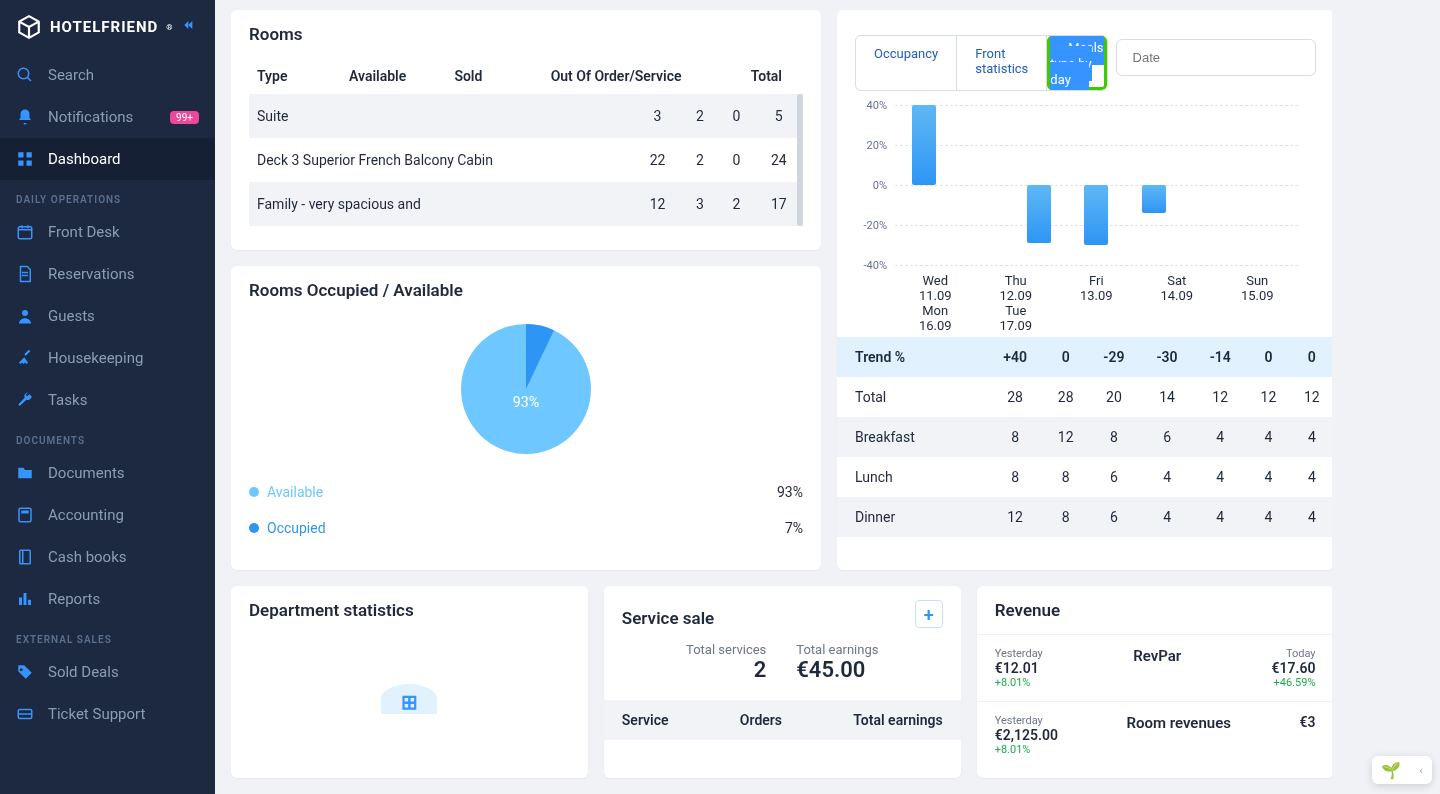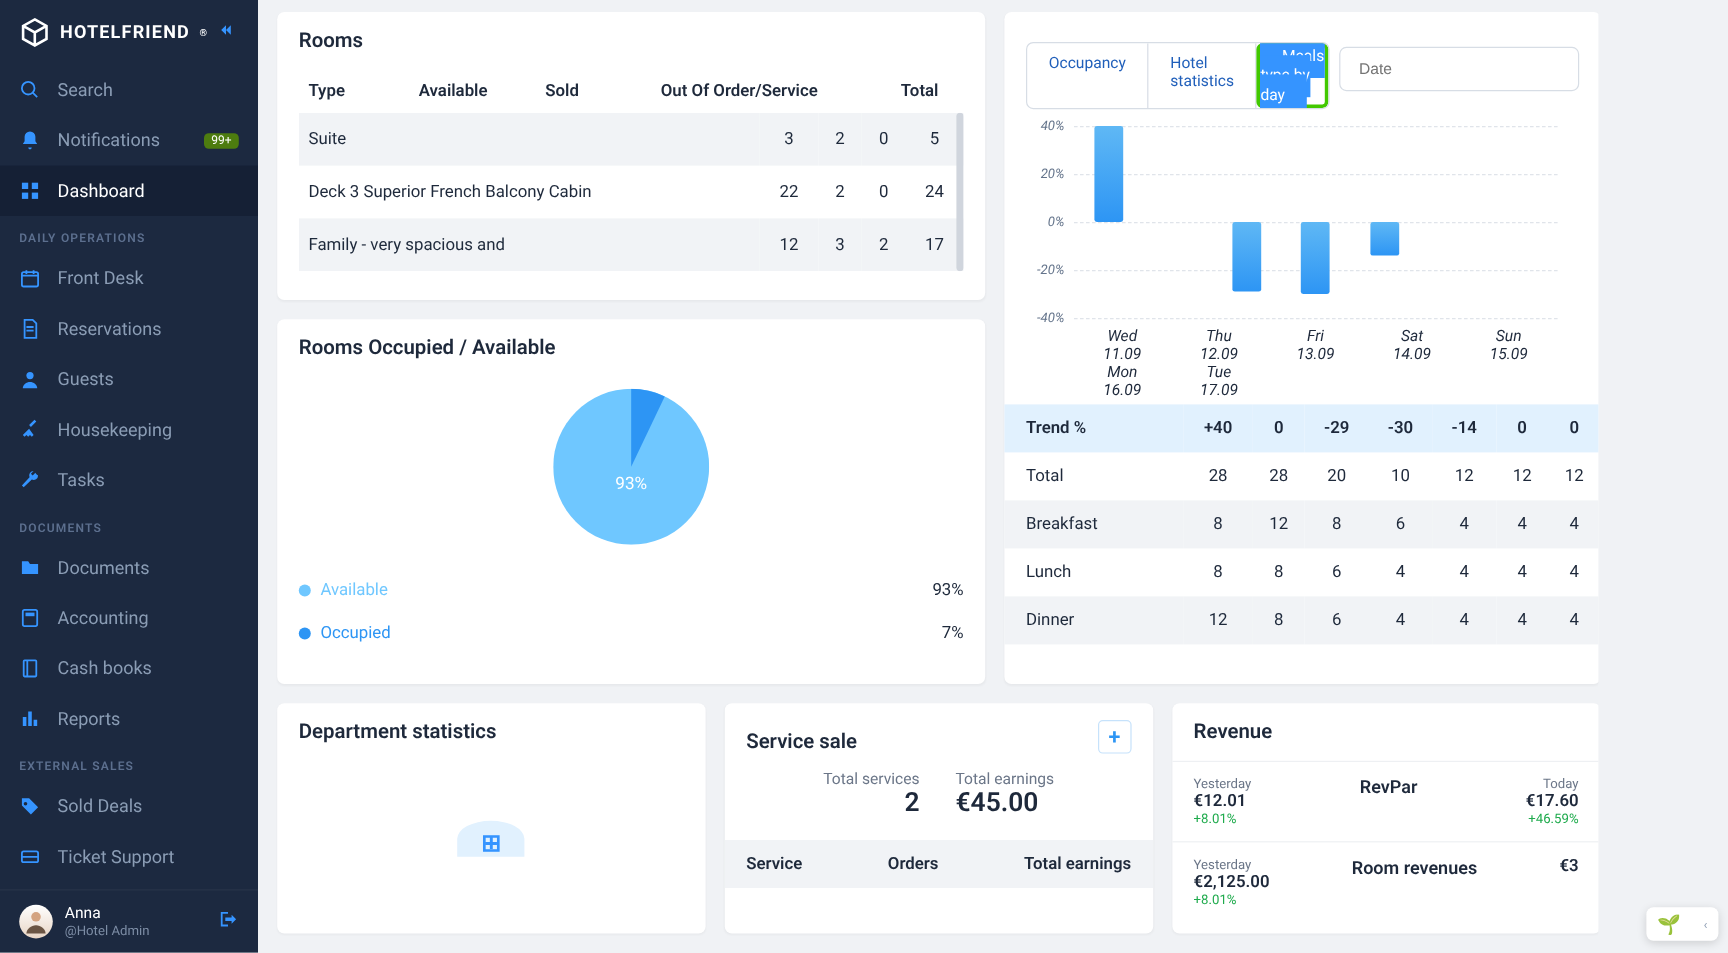--- a/index.html
+++ b/index.html
@@ -9,21 +9,21 @@
 
 .sidebar { width: 215px; background: #1c2940; color: #8b9db5; display: flex; flex-direction: column; position: relative; }
 .logo-bar { display: flex; align-items: center; justify-content: space-between; padding: 14px 16px; }
 .logo { display: flex; align-items: center; gap: 8px; color: #fff; font-weight: 700; font-size: 15px; letter-spacing: 1px; }
 .logo-cube { width: 26px; height: 26px; display: flex; align-items: center; justify-content: center; }
 .collapse-btn { width: 20px; height: 20px; color: #3594ff; cursor: pointer; }
 .nav-list { flex: 1; overflow-y: auto; }
 .nav-item { display: flex; align-items: center; gap: 14px; padding: 12px 16px; cursor: pointer; font-size: 15px; }
 .nav-item.active { background: #152035; color: #fff; }
 .nav-icon { width: 18px; height: 18px; display: flex; align-items: center; justify-content: center; color: #3594ff; flex-shrink: 0; }
-.nav-badge { background: #4d7c0f; color: #fff; font-size: 10px; padding: 1px 6px; border-radius: 4px; margin-left: auto; }
+.nav-badge { background: #ec4899; color: #fff; font-size: 10px; padding: 1px 6px; border-radius: 4px; margin-left: auto; }
 .nav-section { font-size: 10px; letter-spacing: 1px; padding: 14px 16px 6px; font-weight: 600; color: #5c6f8e; }
 .user-bar { display: flex; align-items: center; gap: 10px; padding: 12px 16px; border-top: 1px solid rgba(255,255,255,0.05); }
 .avatar { width: 28px; height: 28px; border-radius: 50%; background: linear-gradient(#fff,#e8d5c5); display: flex; align-items: center; justify-content: center; overflow: hidden; }
 .user-info .name { color: #fff; font-size: 13px; }
 .user-info .role { font-size: 11px; color: #7d8da5; }
 .logout-icon { margin-left: auto; color: #3594ff; cursor: pointer; }
 
 
 .main { flex: 1; padding: 10px 16px 16px; overflow: hidden; display: grid; grid-template-columns: 590px 1fr; gap: 16px; }
 .card { background: #fff; border-radius: 6px; box-shadow: 0 1px 2px rgba(0,0,0,0.04); }
@@ -47,21 +47,21 @@
 
 
 .tabs-bar { display: flex; gap: 8px; padding: 14px 18px; align-items: center; }
 .tab-group { display: flex; border: 1px solid #d7dde5; border-radius: 6px; overflow: hidden; position: relative; margin-top: 11px; }
 .tab { padding: 10px 18px; font-size: 13px; color: #205fba; cursor: pointer; border-right: 1px solid #d7dde5; }
 .tab:last-child { border-right: none; }
 .tab.active { background: #3594ff; color: #fff; }
 .highlight-ring { border: 3px solid #42c800; border-radius: 5px; }
 .date-input { margin-left: auto; border: 1px solid #d7dde5; border-radius: 6px; padding: 10px 16px; font-size: 13px; color: #6b7688; width: 200px; }
 
-.meals-chart { padding: 0 36px 0 58px; font-style: italic; }
+.meals-chart { padding: 0 36px 0 58px; }
 .chart-area { position: relative; height: 160px; }
 .chart-grid { position: absolute; inset: 0; }
 .gridline { position: absolute; left: 0; right: 0; border-top: 1px dashed #e0e4ea; }
 .bars-row { position: absolute; inset: 0; display: grid; grid-template-columns: repeat(7,1fr); }
 .bar-slot { position: relative; }
 .bar { position: absolute; width: 24px; left: 50%; transform: translateX(-50%); background: linear-gradient(#5fb8f5,#2d95f4); border-radius: 2px; }
 .x-labels { display: grid; grid-template-columns: repeat(5,1fr); text-align: center; font-size: 13px; padding: 8px 0 4px; color: #1e293b; }
 .y-label { font-size: 11px; color: #64748b; position: absolute; right: 100%; margin-right: 8px; transform: translateY(-50%); }
 
 .meals-tbl { width: 100%; border-collapse: collapse; }
@@ -232,37 +232,20 @@
           <div class="nav-item">
             <span class="nav-icon">
               <svg viewBox="0 0 24 24" width="18" height="18">
                 <rect x="3" y="6" width="18" height="12" rx="2" fill="none" stroke="currentColor" stroke-width="2"></rect>
                 <path d="M3 12h18" stroke="currentColor" stroke-width="2"></path>
               </svg>
             </span>
             <span>Ticket Support</span>
           </div>
         </div>
-    </div>
-    <div class="user-bar">
-      <div class="avatar">
-        <svg viewBox="0 0 24 24" width="24" height="24">
-            <circle cx="12" cy="8" r="4" fill="#d4a380"></circle>
-            <path d="M4 22c0-4 4-7 8-7s8 3 8 7" fill="#6b5544"></path>
-          </svg>
-      </div>
-      <div class="user-info">
-        <div class="name">Anna</div>
-        <div class="role">@Hotel Admin</div>
-      </div>
-      <span class="logout-icon">
-        <svg viewBox="0 0 24 24" width="18" height="18">
-            <path fill="currentColor" d="M16 17l5-5-5-5v3H9v4h7v3zM4 4h8v2H6v12h6v2H4V4z"></path>
-          </svg>
-      </span>
     </div>
   </aside>
 
   <main class="main">
 
     <div class="card" style="grid-column:1">
       <div class="card-h">Rooms</div>
       <div class="card-b">
         <table class="rooms-tbl">
           <thead>
@@ -302,21 +285,21 @@
               </tbody>
             </table>
         </div>
       </div>
     </div>
 
     <div class="card" style="grid-column:2; grid-row:1 / span 2">
       <div class="tabs-bar">
         <div class="tab-group" id="tabs-group">
             <span class="tab">Occupancy</span>
-            <span class="tab">Hotel statistics</span>
+            <span class="tab">Front statistics</span>
             <span class="highlight-ring" style="display: inline-block;"><span class="tab active">Meals type by day</span></span>
           </div>
         <input class="date-input" placeholder="Date" style="">
       </div>
       <div class="meals-chart">
         <div class="chart-area">
           <div id="yticks">
               <span class="y-label" style="top: 0%;">40%</span>
               <span class="y-label" style="top: 25%;">20%</span>
               <span class="y-label" style="top: 50%;">0%</span>
@@ -374,21 +357,21 @@
               <td>-30</td>
               <td>-14</td>
               <td>0</td>
               <td>0</td>
             </tr>
             <tr>
               <td>Total</td>
               <td>28</td>
               <td>28</td>
               <td>20</td>
-              <td>10</td>
+              <td>14</td>
               <td>12</td>
               <td>12</td>
               <td>12</td>
             </tr>
             <tr>
               <td>Breakfast</td>
               <td>8</td>
               <td>12</td>
               <td>8</td>
               <td>6</td>

